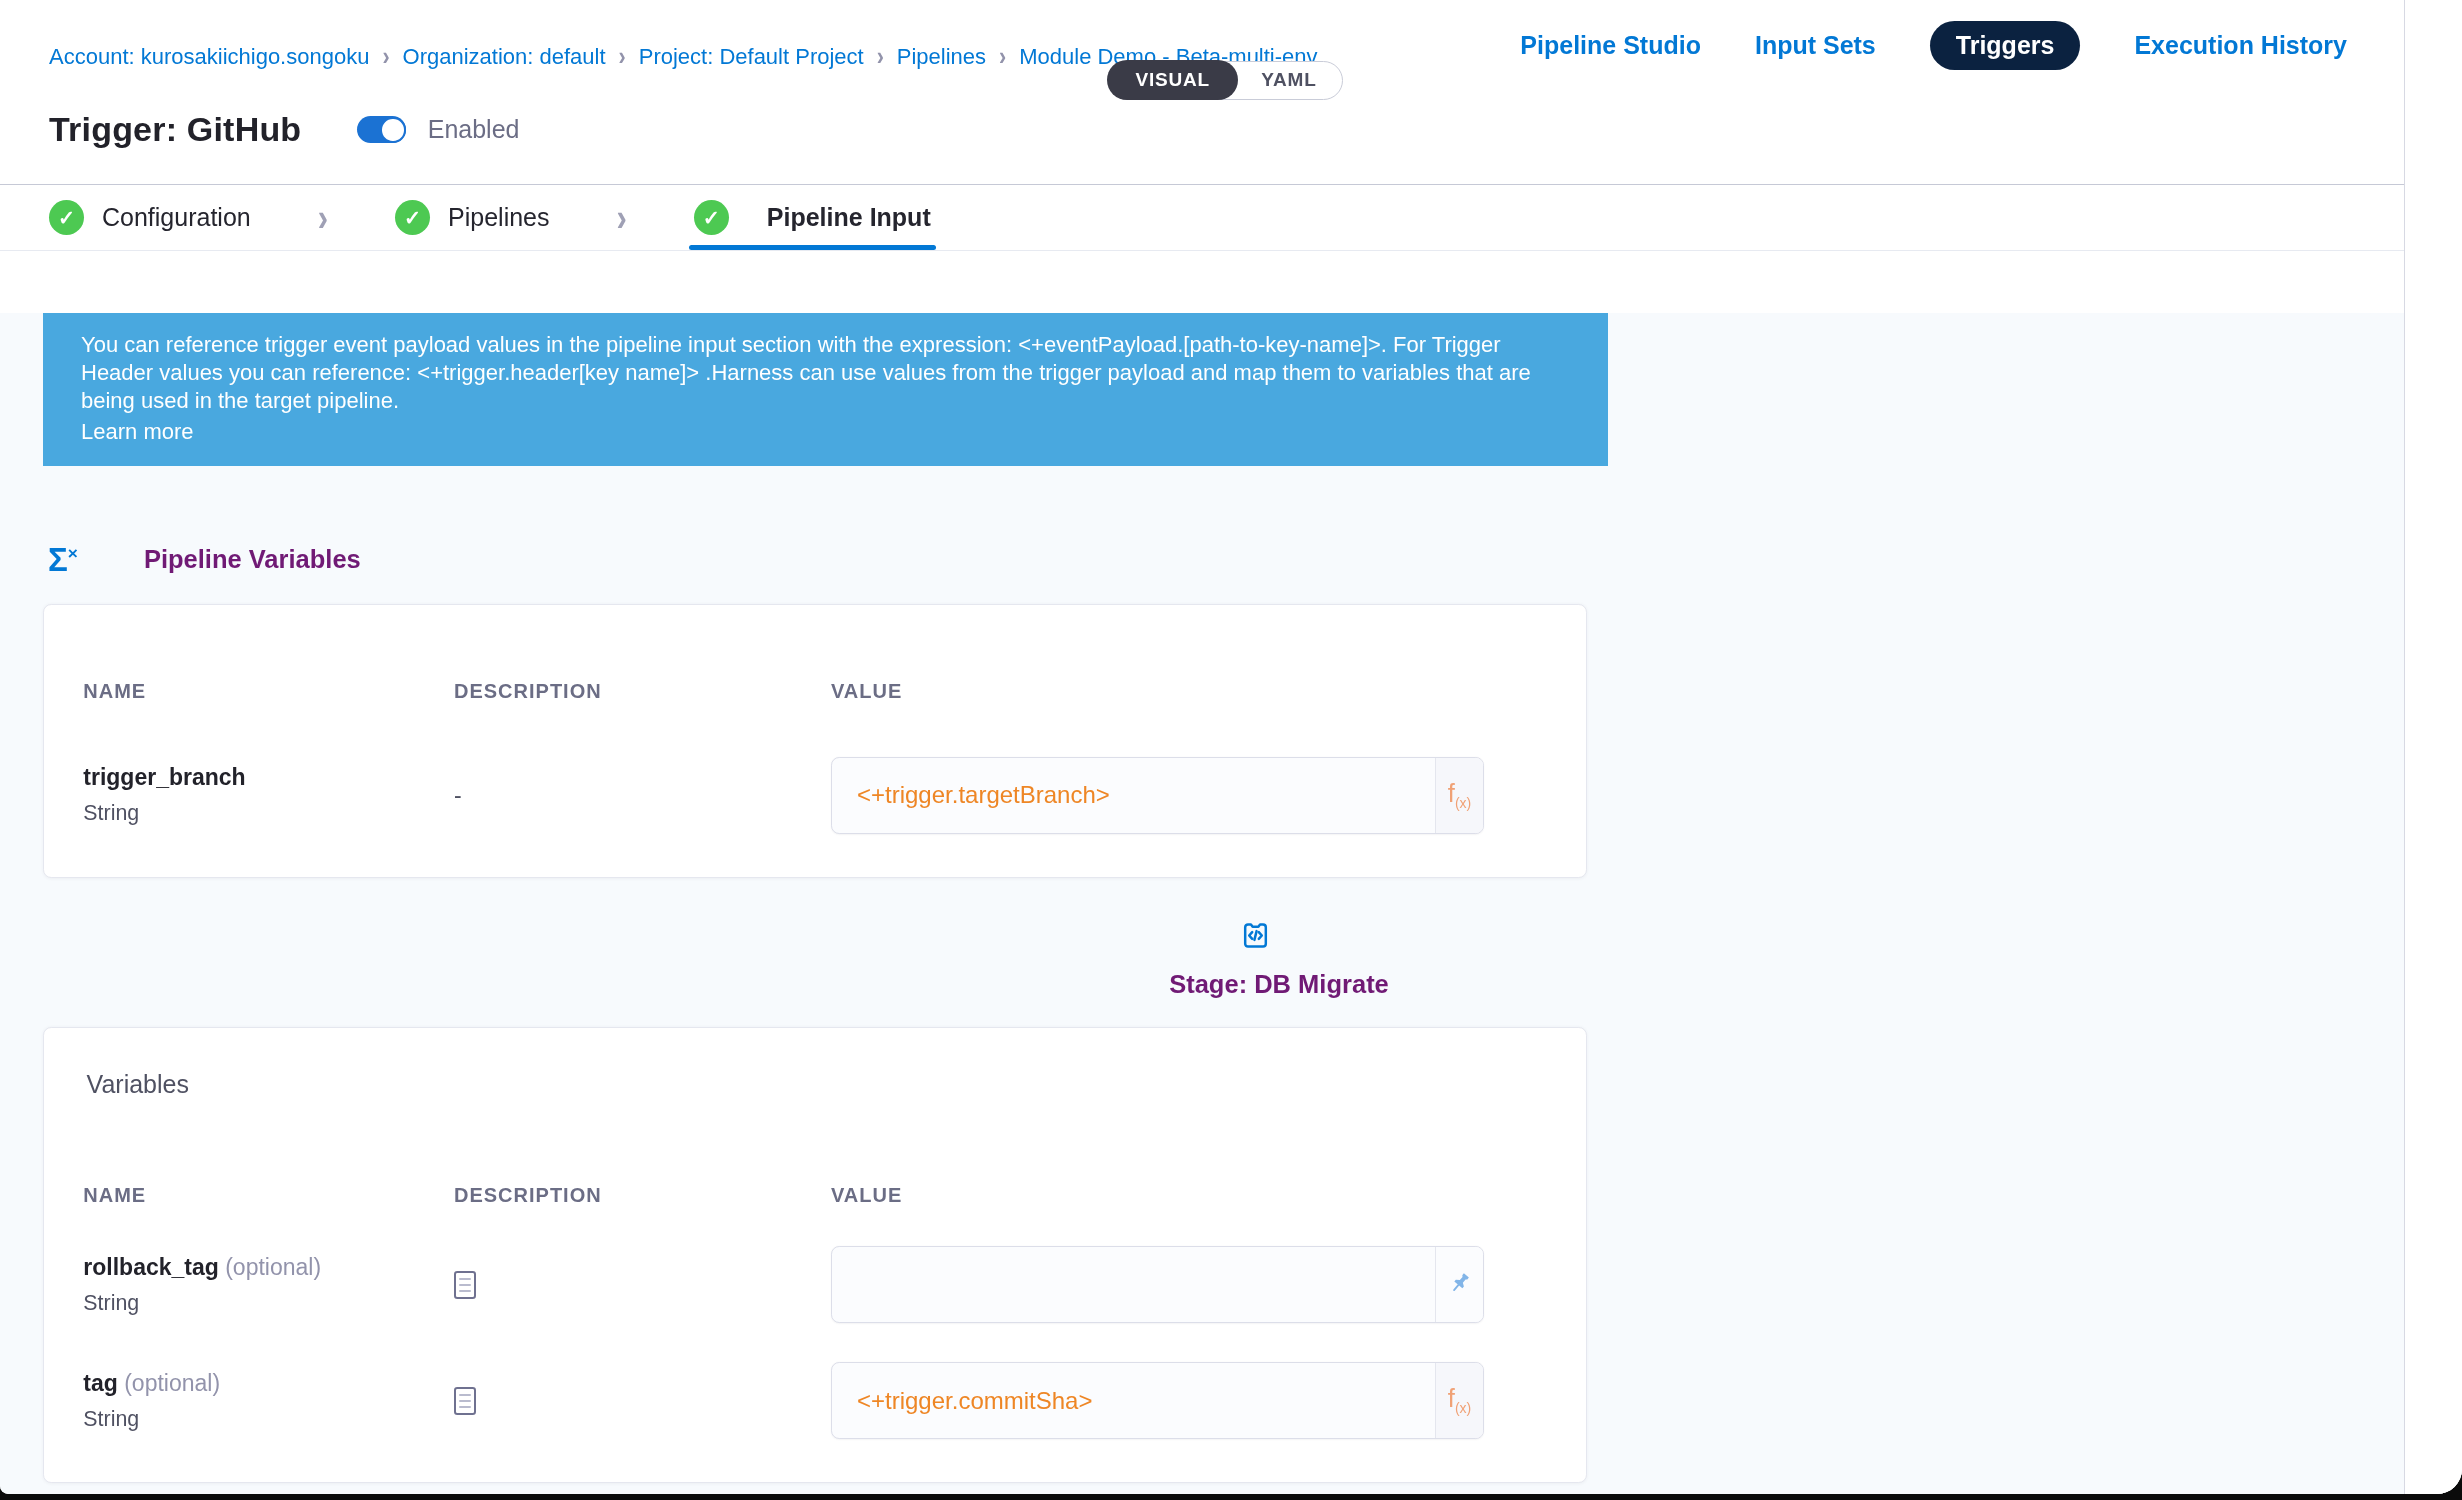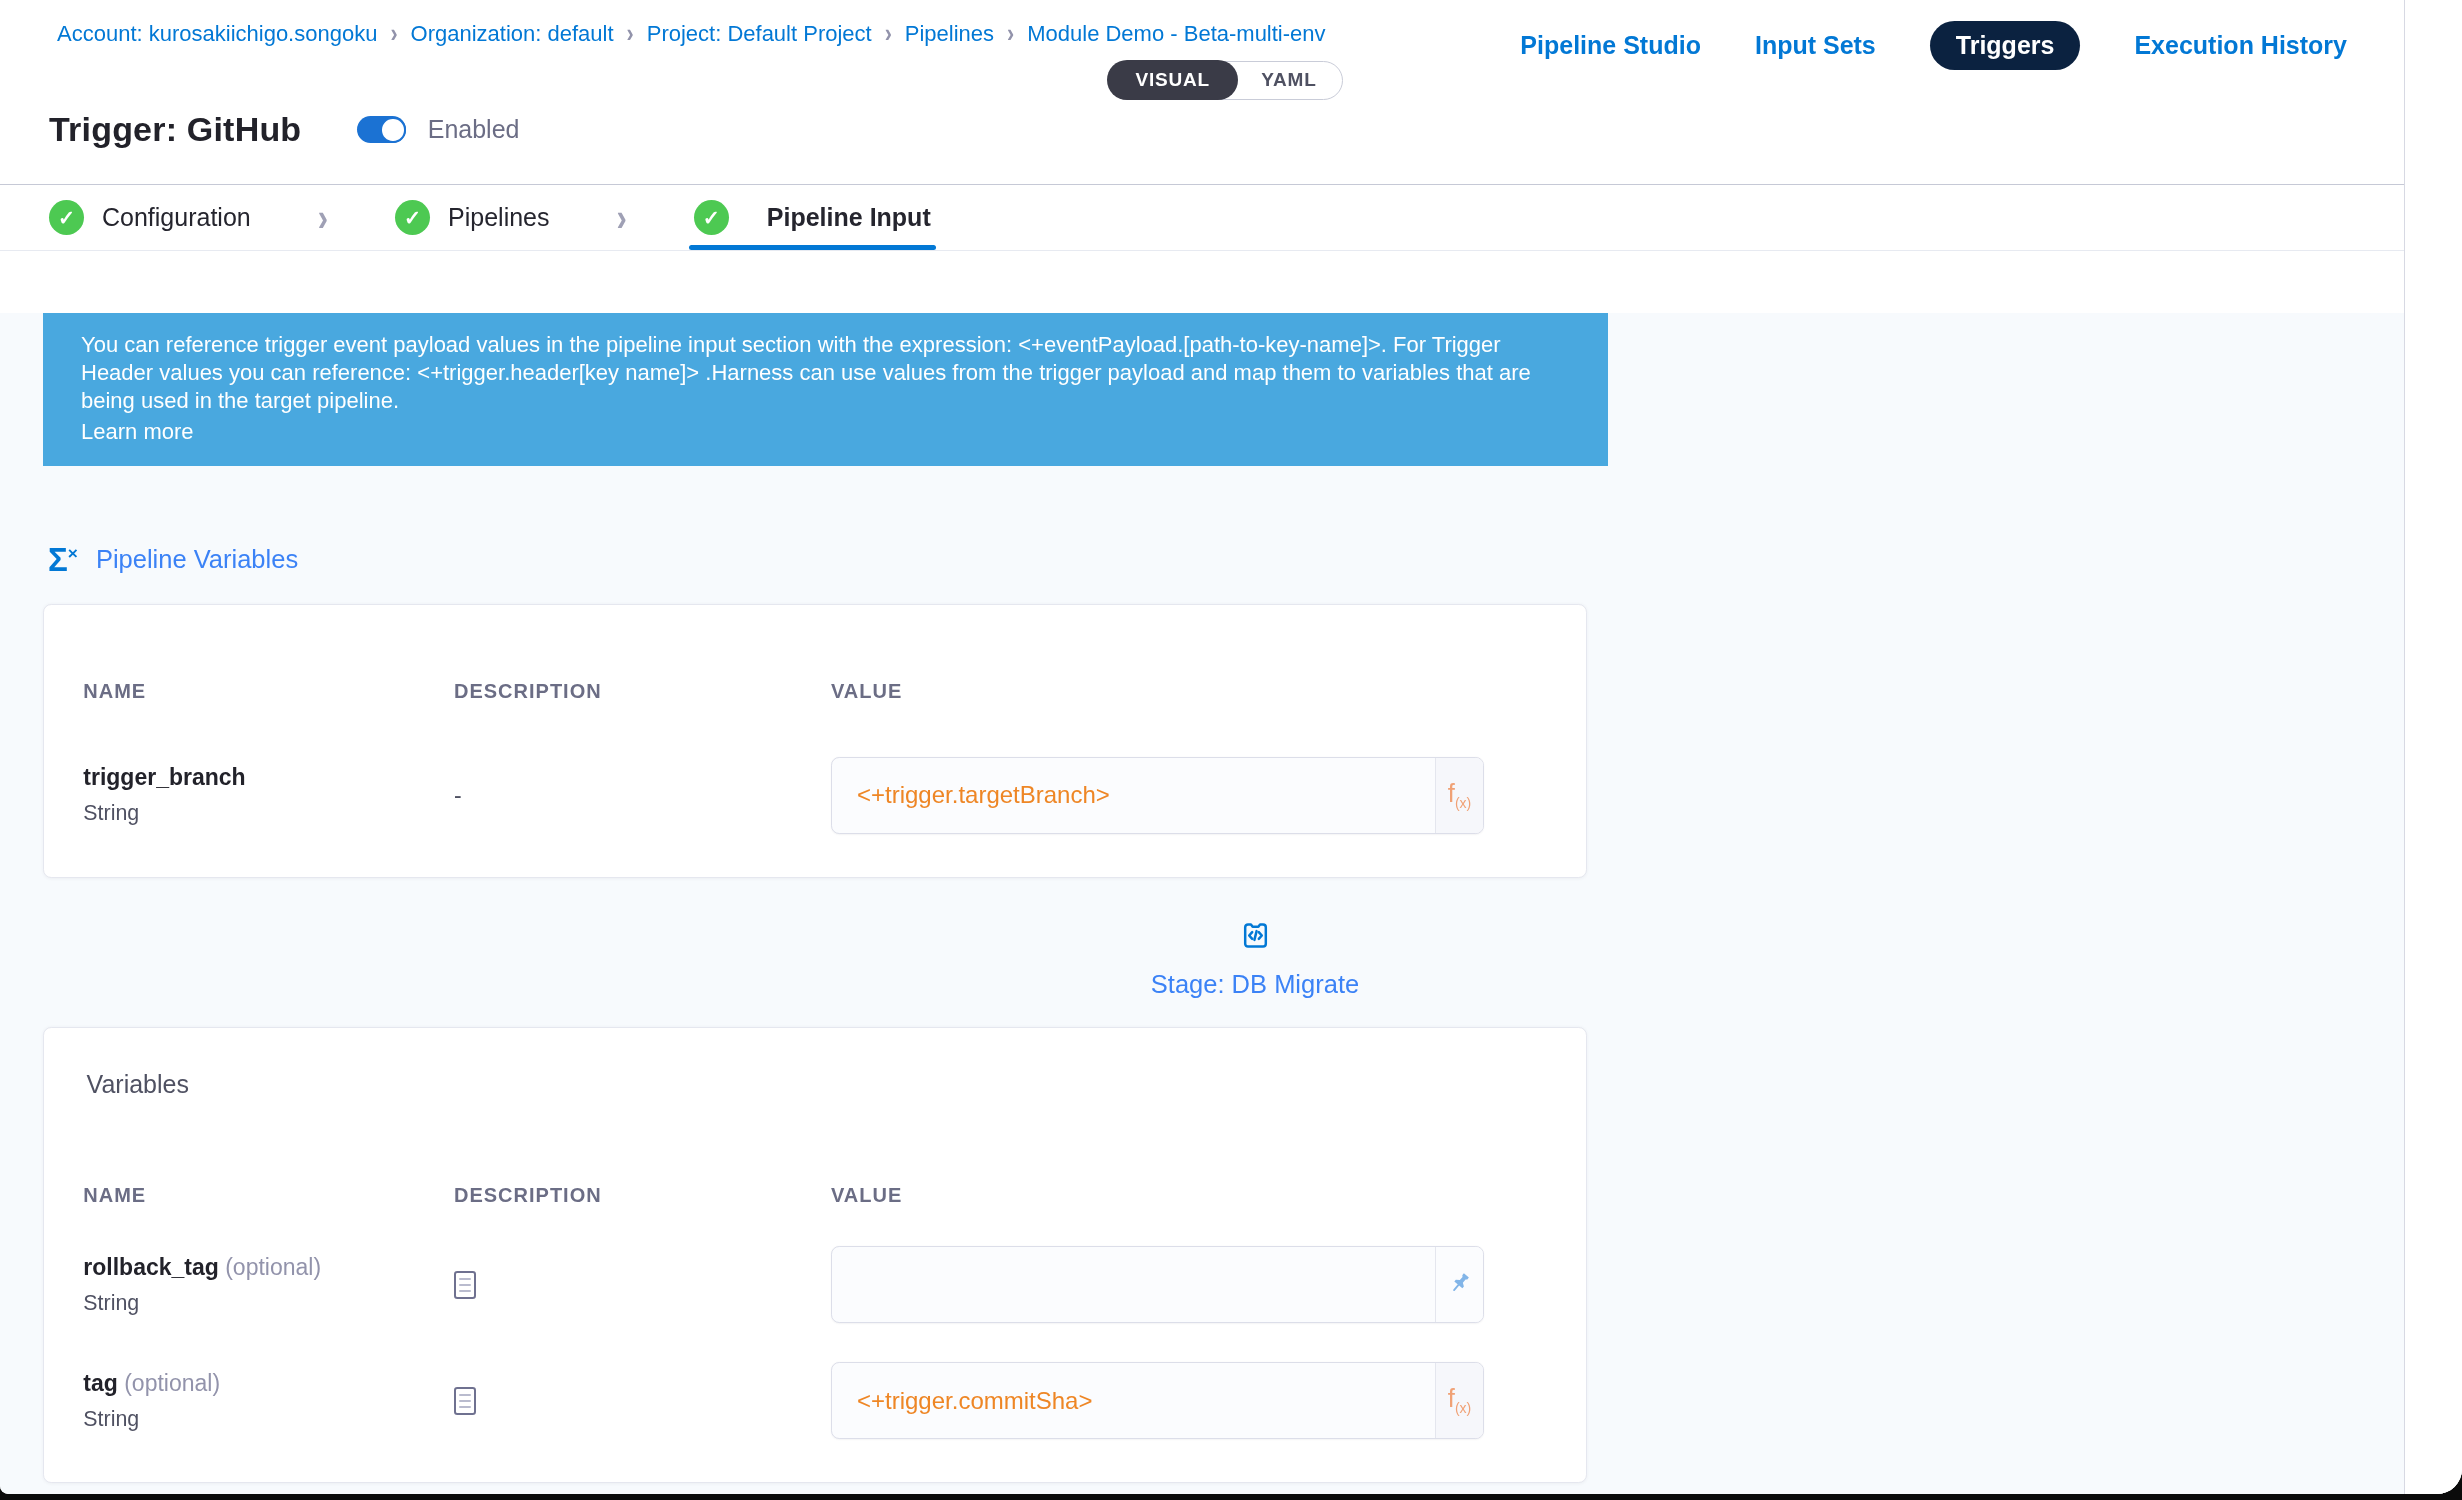--- a/index.html
+++ b/index.html
@@ -5,21 +5,21 @@
   * { box-sizing: border-box; margin: 0; padding: 0; }
   html,body { width: 2462px; height: 1501px; background:#0b0b0b; }
   body { font-family: "Liberation Sans", sans-serif; }
   .screen { position: relative; width: 2462px; height: 1494px; background:#fff;
             overflow: hidden; border-radius: 0 0 25px 8.2px; }
   .right-gutter { position:absolute; top:0; right:0; width:58px; height:100%;
             background:#fff; border-left:1.6px solid #d7d9e3; z-index:40; }
 
   
   .header { background:#fff; padding: 21.4px 115px 0 49px; }
-  .breadcrumb-row { display:flex; justify-content:space-between; align-items:flex-start;margin-left:8px; }
+  .breadcrumb-row { display:flex; justify-content:space-between; align-items:flex-end; }
   .breadcrumb { display:flex; align-items:center; gap:13px; font-size:22px; }
   .breadcrumb a { color:#0278d5; text-decoration:none; cursor:pointer; }
   .crumb-sep { color:#9293ab; font-size:21.4px; font-weight:700; transform:scaleY(1.2); }
   .top-nav { display:flex; align-items:center; gap:54px; font-size:25px; font-weight:700; }
   .top-nav .nav-link { color:#0278d5; cursor:pointer; }
   .top-nav .nav-pill { background:#0b2240; color:#fff; padding:10px 26px; border-radius:821px; }
 
   .title-row { display:flex; align-items:center; margin-top:40px; padding-bottom:35px; }
   .page-title { font-size:34px; font-weight:700; color:#22222a; letter-spacing:0.2px; }
   .switch { position:relative; width:49px; height:27px; border-radius:14px; background:#1b72d3;
@@ -51,21 +51,21 @@
   .content::after { content:""; position:absolute; left:0; right:0; bottom:0; height:54px;
             background:linear-gradient(#f3f5f8, #d8dade); }
 
   .banner { margin:62px 0 0 43px; width:1565px; background:#49a8df; color:#fff;
             padding:18px 38px 20px; font-size:22px; line-height:28px; }
   .banner .learn-more { margin-top:2.5px; cursor:pointer; }
 
   .section-heading { display:flex; align-items:center; gap:18px; margin-left:48px; }
   .section-heading.first { margin-top:77px; }
   .section-heading.second { margin-top:41px;flex-direction:column; }
-  .section-title { font-size:25.5px; font-weight:400; color:#3b82f6; }
+  .section-title { font-size:25.5px; font-weight:700; color:#701a75;margin-left:48px; }
   .sigma-icon { color:#0278d5; font-size:33px; font-weight:600; line-height:1; }
   .sigma-icon sup { font-size:17.3px; font-weight:700; }
   .stage-icon svg { display:block; }
 
   .card { margin:28px 0 0 43px; width:1544px; background:#fff; border:1.6px solid #e5e7ef;
           border-radius:8.2px; padding:36px 33px 43px 36px;
           box-shadow:0 0.8px 3.3px rgba(40,41,61,.05); }
   .card-title { font-size:25px; color:#4f5162; margin:6.6px 0 0 6.6px; }
 
   .thead { display:flex; color:#6b6d85; font-size:20px; font-weight:700; letter-spacing:1px; }

